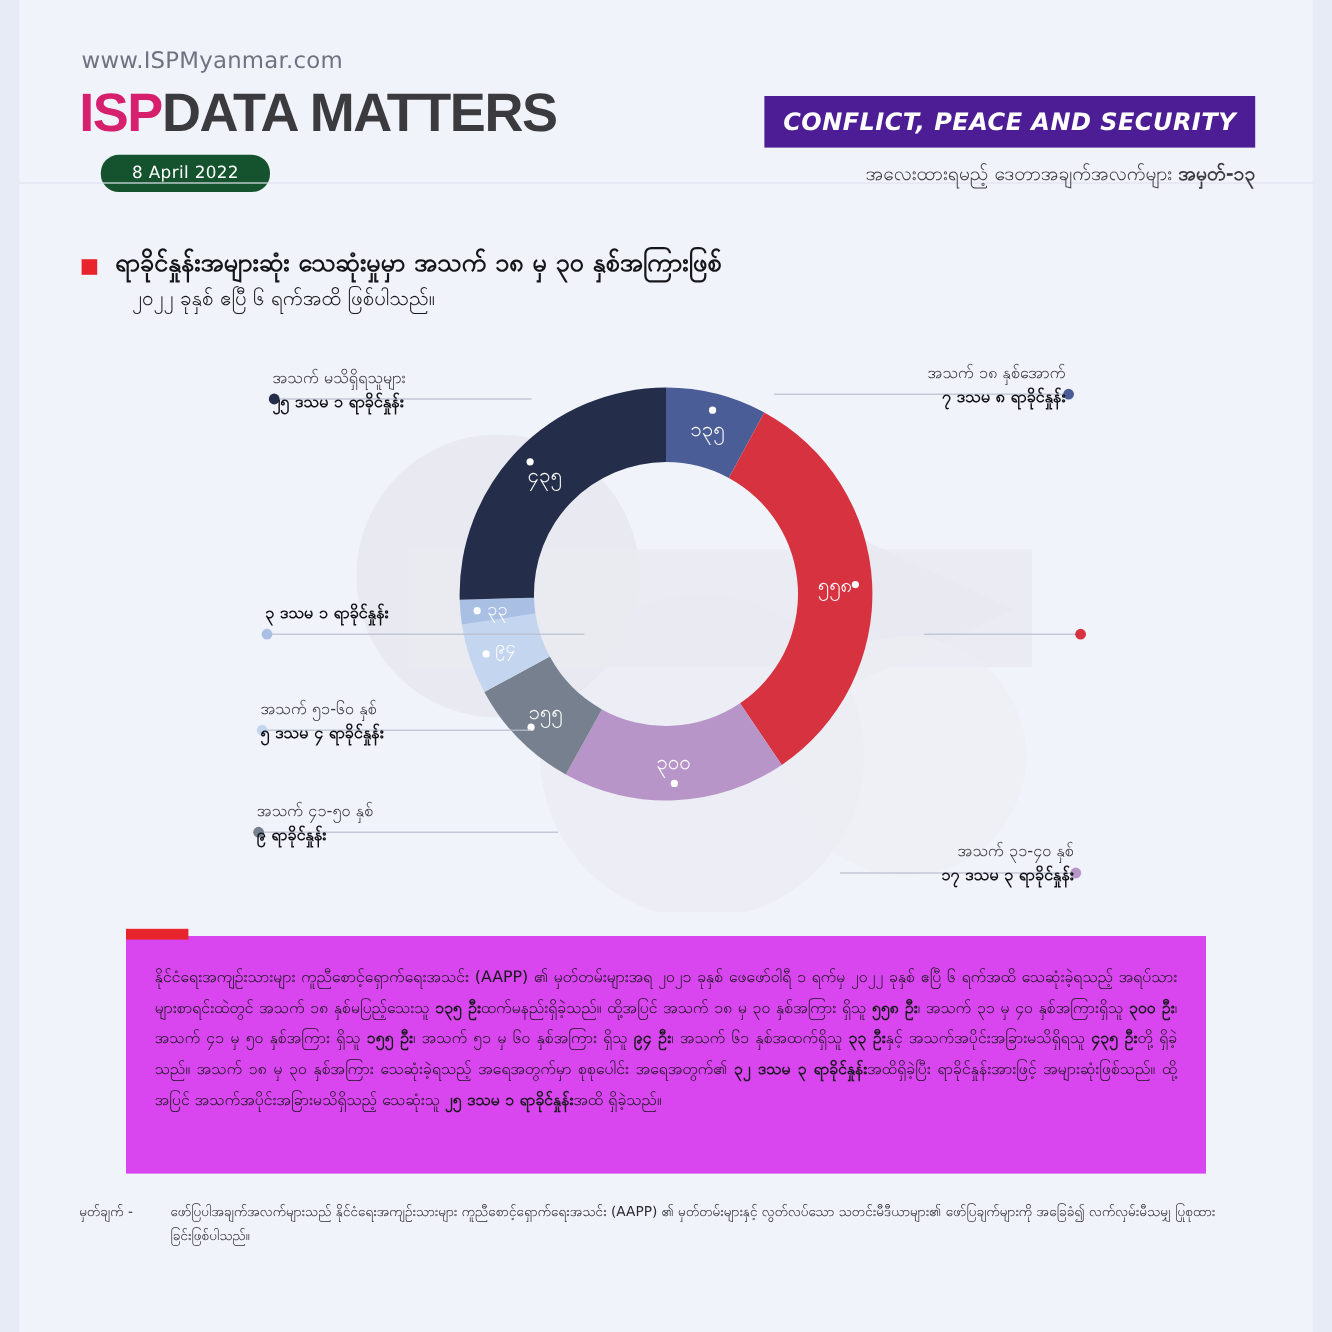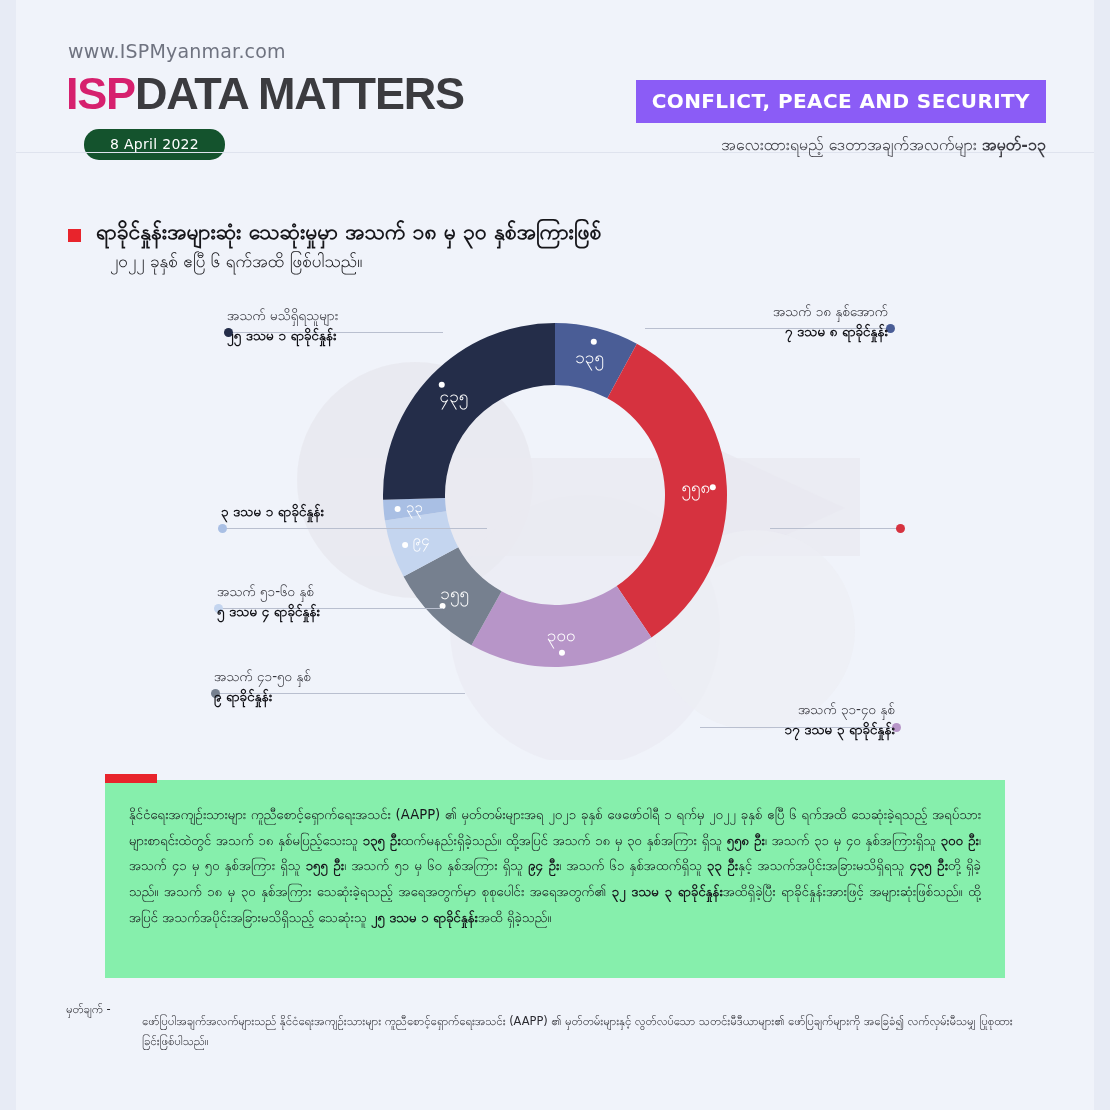--- a/index.html
+++ b/index.html
@@ -16,54 +16,54 @@
   
   .header { position:absolute; left:0; top:0; width:1110px; height:175px; z-index:3; }
   .site-url { position:absolute; left:68px; top:40px; font-size:19px; color:#6f7380; letter-spacing:.2px;text-align:right; }
   .logo { position:absolute; left:66px; top:68px; font-size:45px; font-weight:bold; letter-spacing:-1.2px; white-space:nowrap; font-family:Liberation Sans, sans-serif; }
   .logo .isp { color:#d6206e; }
   .logo .dm { color:#3b3b3f; }
   .date-pill { position:absolute; left:84px; top:129px; background:#14532d; color:#fff; font-size:14px;
                padding:7px 26px 8px 26px; border-radius:15px; letter-spacing:.3px; }
   .sep-line { position:absolute; left:0; top:152px; width:1110px; height:1px; background:#dfe3ee; }
 
-  .cat-banner { position:absolute; right:64px; top:80px; background:#8b5cf6; color:#fff;
-                font-size:20px; font-weight:bold; letter-spacing:.4px; padding:9px 16px 10px 16px; white-space:nowrap; }
+  .cat-banner { position:absolute; right:64px; top:80px; background:#4c1d95; color:#fff;
+                font-size:20px; font-weight:bold; letter-spacing:.4px; padding:9px 16px 10px 16px; white-space:nowrap;font-style:italic; }
   .cat-sub { position:absolute; right:64px; top:134px; font-size:16px; color:#3b3b42; white-space:nowrap; }
   .cat-sub b { font-weight:bold; }
 
   
-  .title-wrap { position:absolute; left:68px; top:218px; width:900px; z-index:3; }
+  .title-wrap { position:absolute; left:68px; top:205px; width:900px; z-index:3; }
   .title-bullet { position:absolute; left:0; top:11px; width:13px; height:13px; background:#e8242c; }
   .title-main { margin-left:28px; font-size:21px; font-weight:bold; color:#16161a; line-height:1.35; }
   .title-sub { margin-left:42px; margin-top:4px; font-size:17px; color:#16161a; }
 
   
   .chart-area { position:absolute; left:0; top:280px; width:1110px; height:490px; z-index:2; }
   .donut-svg { position:absolute; left:355px; top:15px; }
 
   .lbl { position:absolute; font-size:13.5px; color:#2a2a30; white-space:nowrap; line-height:1.45; }
   .lbl .cat { color:#33333a; }
   .lbl .val { font-weight:bold; color:#101015; }
   .lbl.right { text-align:right; }
   .lbl.left  { text-align:left; }
 
   .dot { position:absolute; width:9px; height:9px; border-radius:50%; }
   .leader { position:absolute; background:#b9bfcf; height:1px; }
 
   
-  .para-box { position:absolute; left:105px; top:780px; width:900px; height:198px; background:#86efac; z-index:3; }
+  .para-box { position:absolute; left:105px; top:780px; width:900px; height:198px; background:#d946ef; z-index:3; }
   .para-accent { position:absolute; left:0; top:-6px; width:52px; height:9px; background:#e8242c; }
   .para-text { padding:22px 24px 0 24px; font-size:13.2px; line-height:1.95; color:#17171c; text-align:justify; }
   .para-text b { font-weight:bold; }
 
   
   .foot { position:absolute; left:66px; top:1000px; width:960px; z-index:3; font-size:11.4px; color:#2a2a30; line-height:1.75; }
   .foot-label { position:absolute; left:0; top:0; white-space:nowrap; }
-  .foot-body { margin-left:76px;margin-top:12px; }
+  .foot-body { margin-left:76px; }
 
   .edge-l { position:absolute; left:0; top:0; width:16px; height:1110px; background:#e7ebf5; z-index:5; }
   .edge-r { position:absolute; right:0; top:0; width:16px; height:1110px; background:#e7ebf5; z-index:5; }
 </style>
 </head>
 <body>
 
 <div class="edge-l"></div>
 <div class="edge-r"></div>
 

